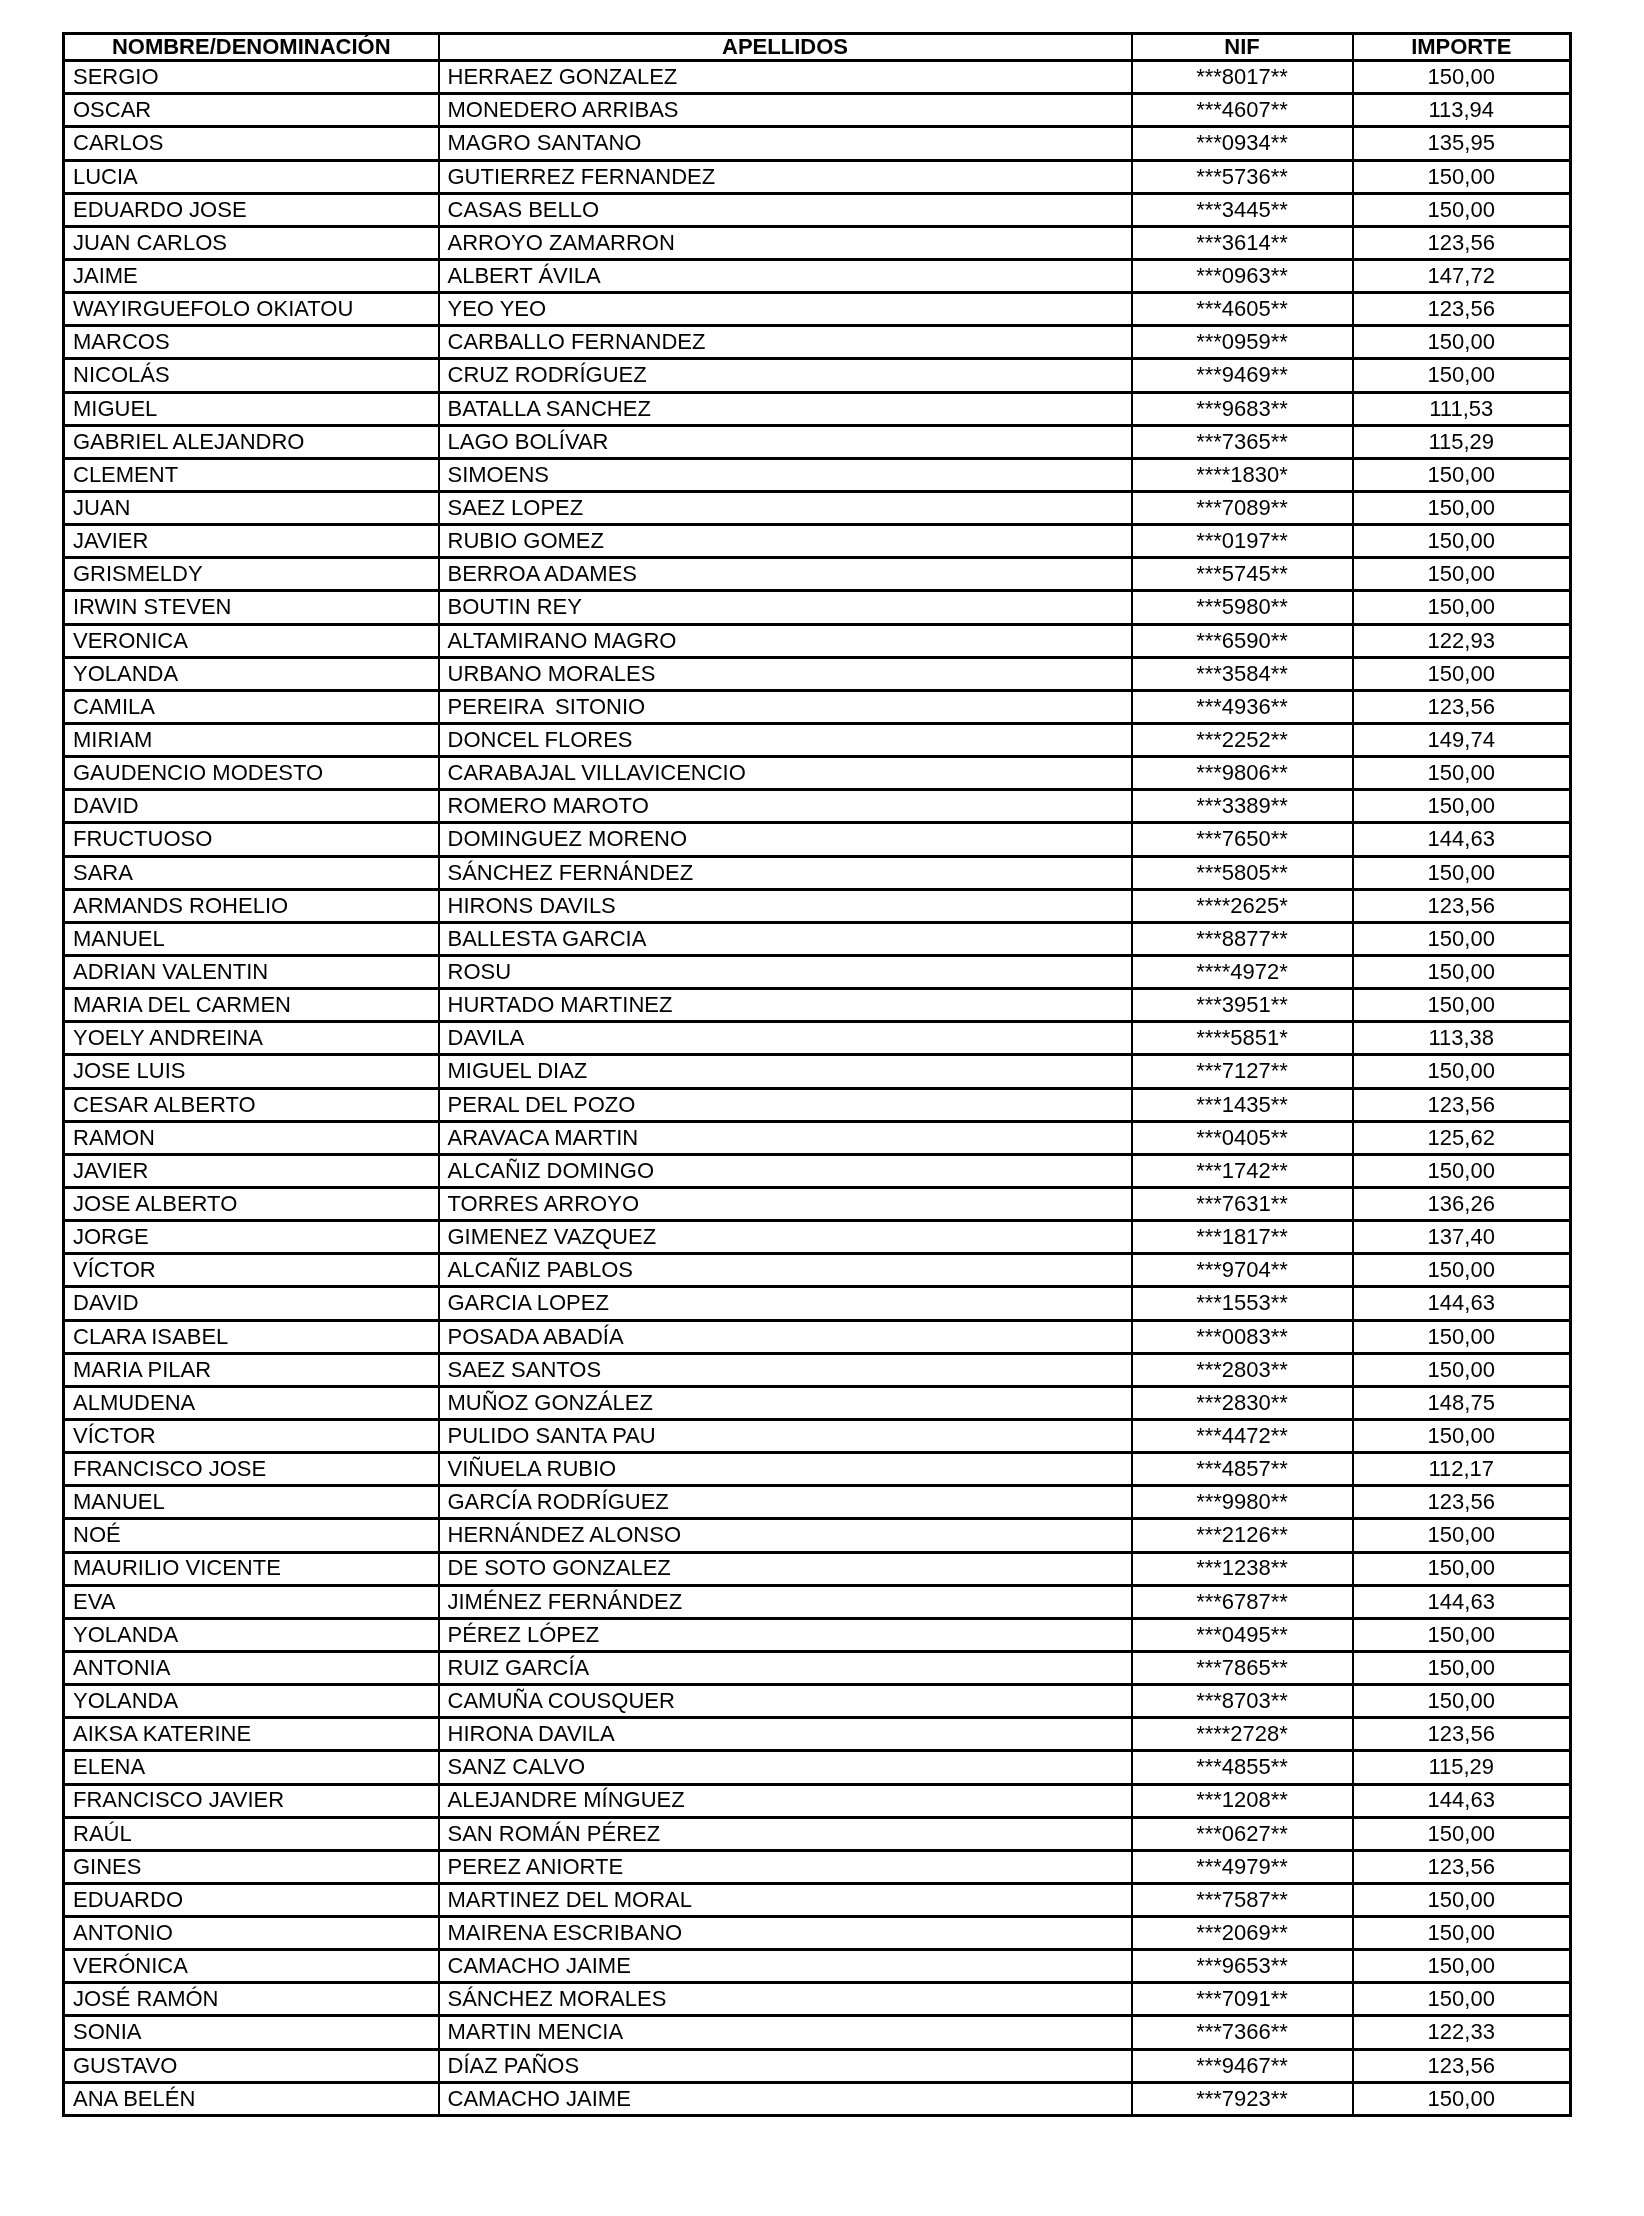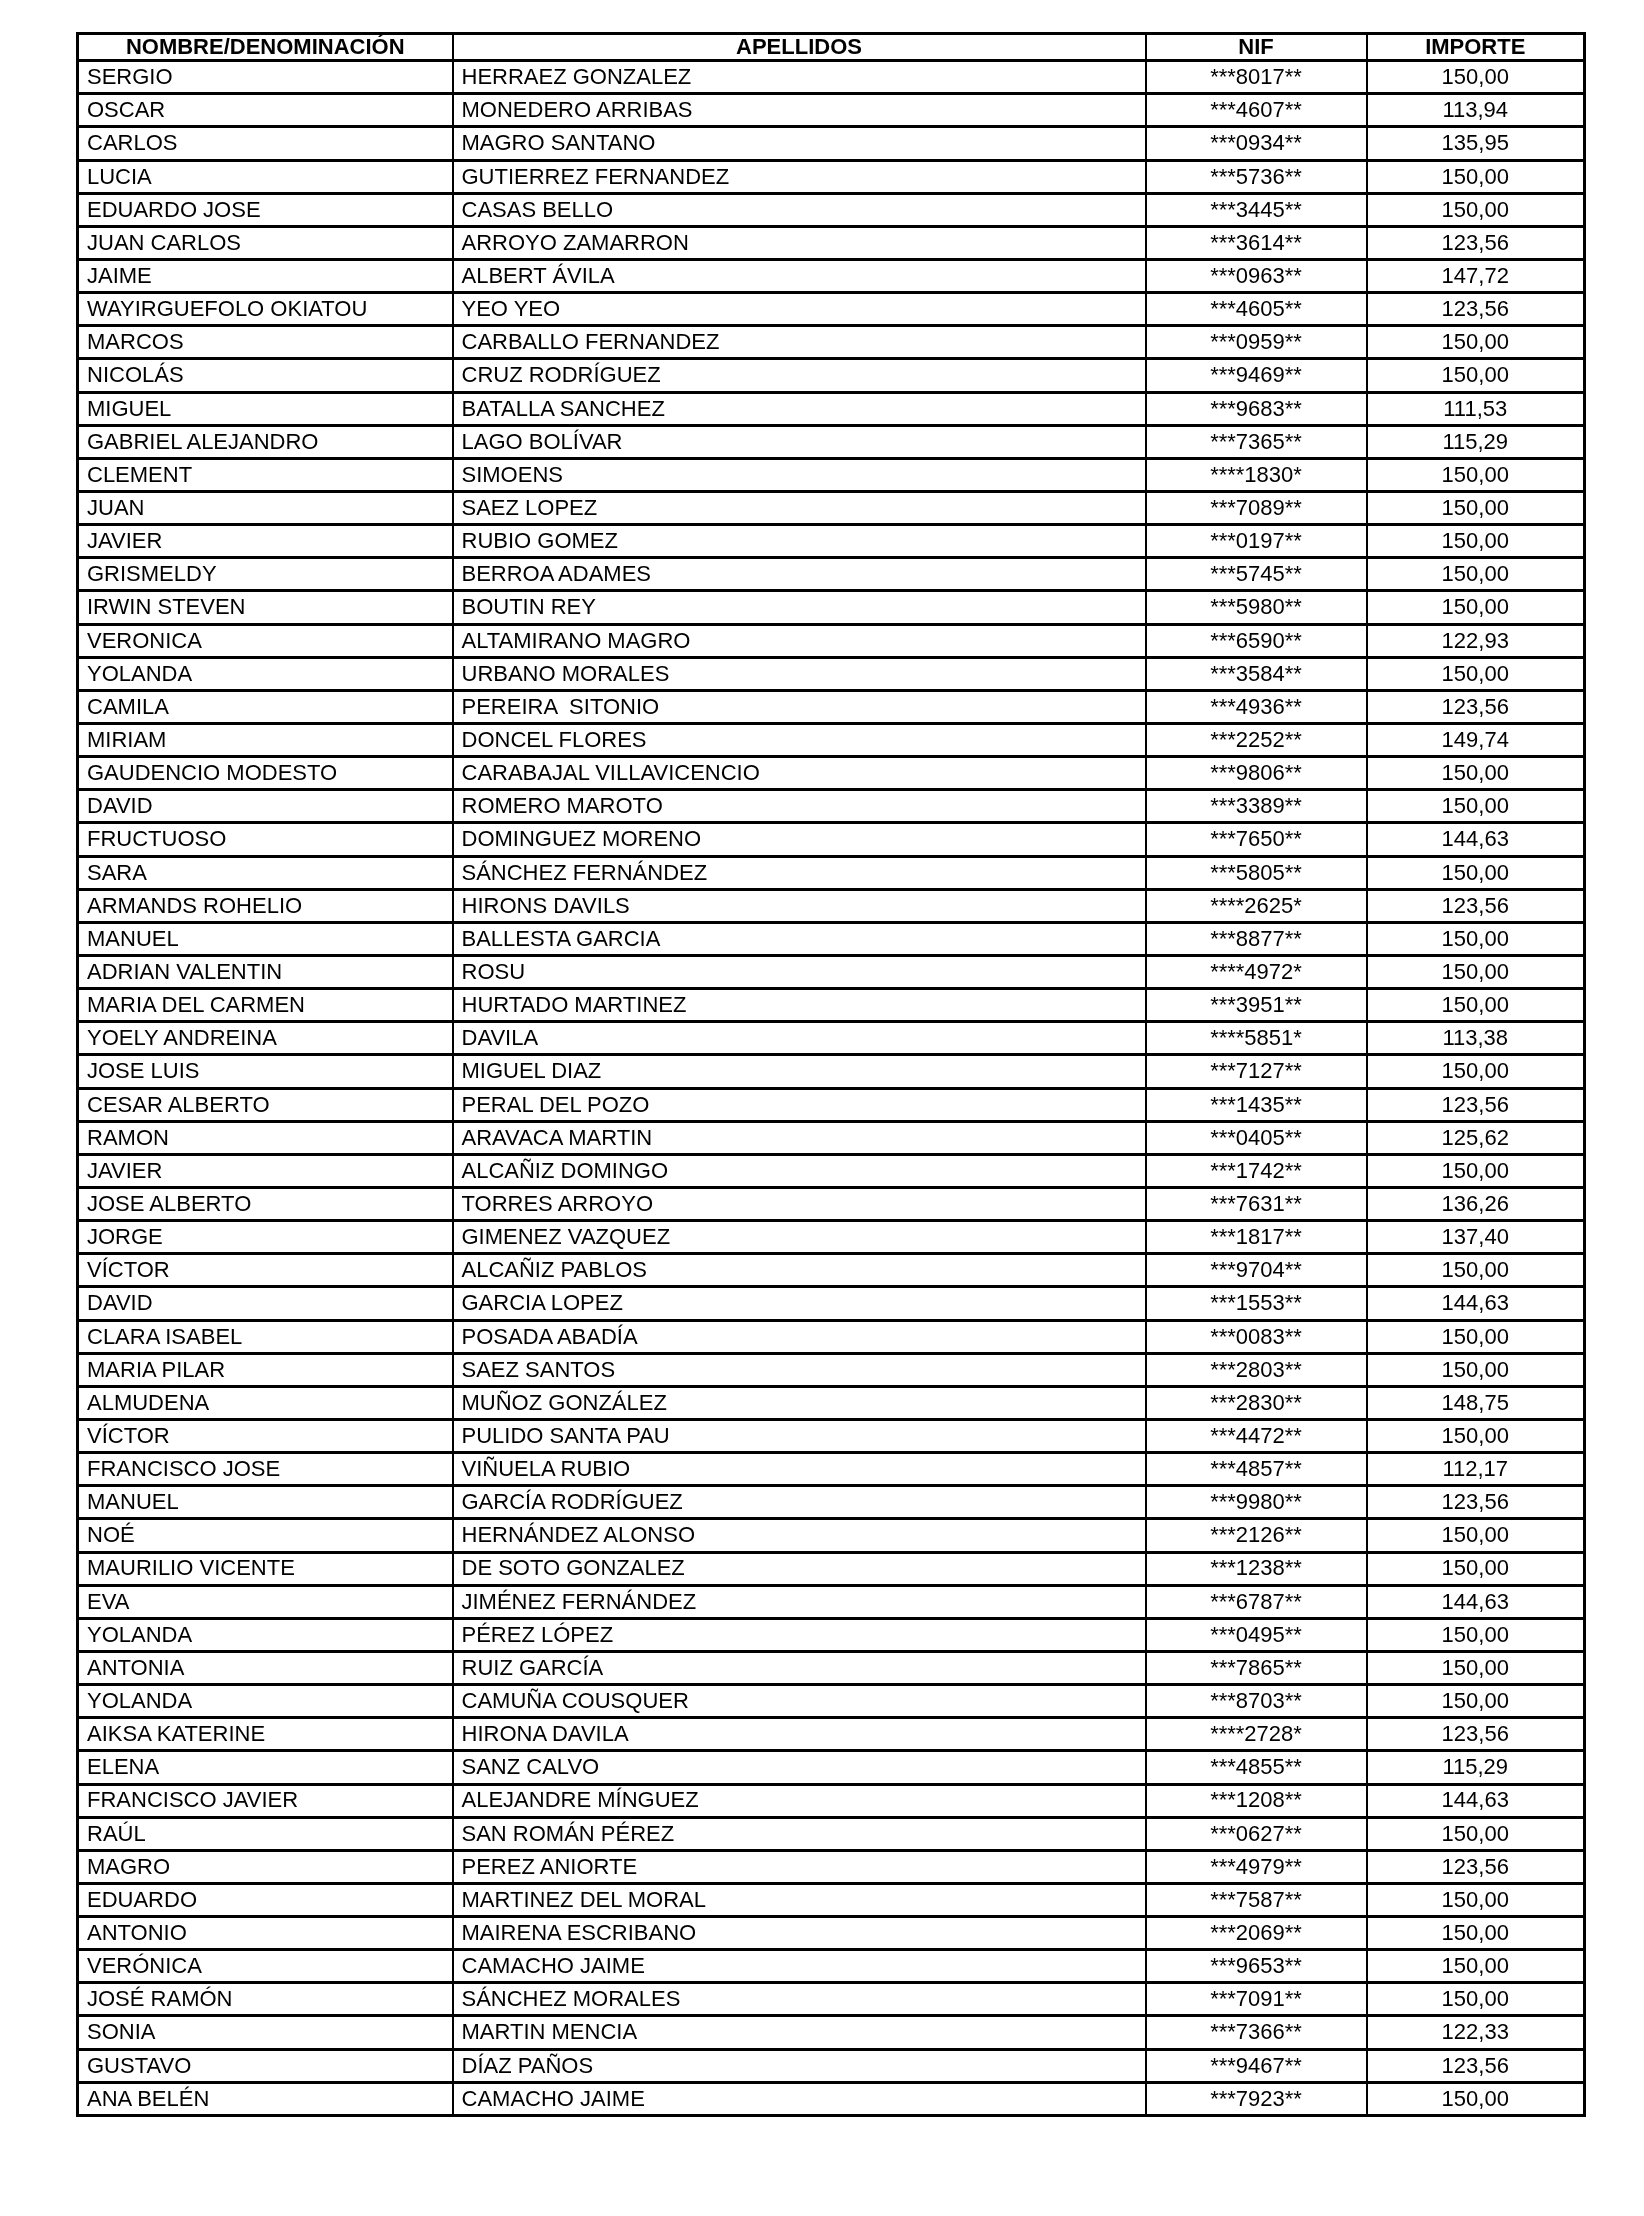--- a/index.html
+++ b/index.html
@@ -10,21 +10,21 @@
   .page {
     position: relative;
     width: 1645px;
     height: 2216px;
     background: #ffffff;
     font-family: "Liberation Sans", sans-serif;
     color: #000000;
   }
   table.doc-table {
     position: absolute;
-    left: 76px;
+    left: 62px;
     top: 32px;
     width: 1507px;
     height: 2085px;
     border-collapse: collapse;
     table-layout: fixed;
     border: 3.2px solid #000000;
   }
   table.doc-table th,
   table.doc-table td {
     border-top: 3.2px solid #000000;
@@ -384,21 +384,21 @@
           <td class="col-nif">***1208**</td>
           <td class="col-importe">144,63</td>
         </tr>
         <tr>
           <td class="col-nombre">RAÚL</td>
           <td class="col-apellidos">SAN ROMÁN PÉREZ</td>
           <td class="col-nif">***0627**</td>
           <td class="col-importe">150,00</td>
         </tr>
         <tr>
-          <td class="col-nombre">MAGRO</td>
+          <td class="col-nombre">GINES</td>
           <td class="col-apellidos">PEREZ ANIORTE</td>
           <td class="col-nif">***4979**</td>
           <td class="col-importe">123,56</td>
         </tr>
         <tr>
           <td class="col-nombre">EDUARDO</td>
           <td class="col-apellidos">MARTINEZ DEL MORAL</td>
           <td class="col-nif">***7587**</td>
           <td class="col-importe">150,00</td>
         </tr>

